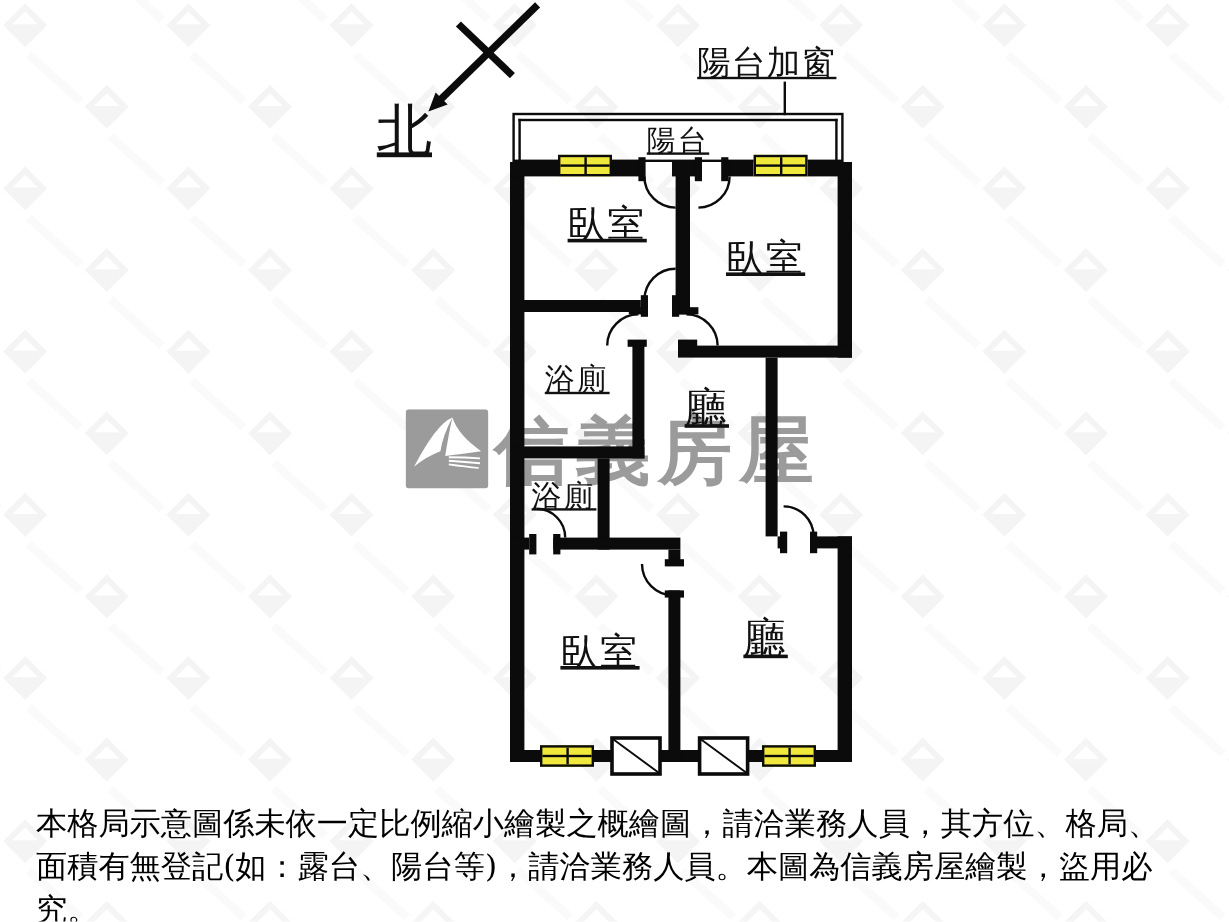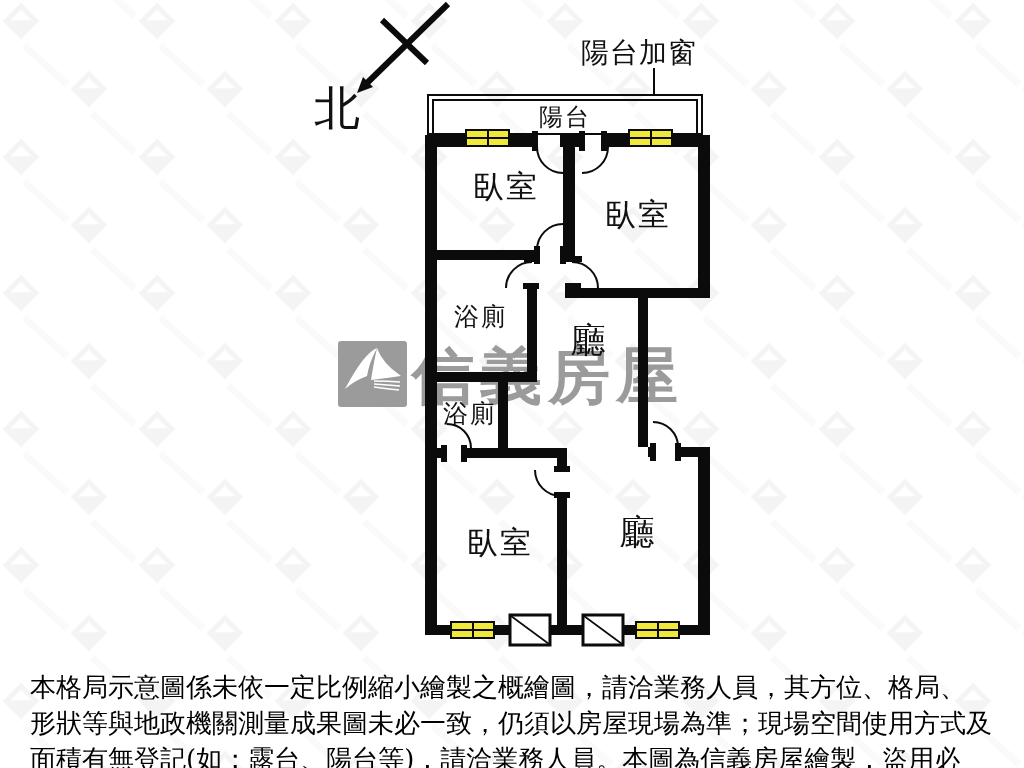--- a/index.html
+++ b/index.html
@@ -28,21 +28,21 @@
          linear-gradient(#0b0b0b,#0b0b0b) center/100% 2px no-repeat,
          linear-gradient(#0b0b0b,#0b0b0b) center/2px 100% no-repeat,
          #f0e93c;}
   #plan-svg{position:absolute;left:0;top:0;z-index:2;pointer-events:none;}
   .balcony-outer{position:absolute;left:427px;top:94px;width:276px;height:41px;
        border:2px solid #0b0b0b;box-sizing:border-box;z-index:2;}
   .balcony-inner{position:absolute;left:432px;top:99px;width:266px;height:36px;
        border:2px solid #0b0b0b;border-bottom:none;box-sizing:border-box;z-index:2;}
 
   .room-label{position:absolute;transform:translate(-50%,-50%);color:#111;z-index:4;
-       white-space:nowrap;letter-spacing:2px;}
+       white-space:nowrap;letter-spacing:2px;text-decoration:underline;}
   .lbl-balcony{font-size:24px;}
   .lbl-bed{font-size:31px;}
   .lbl-bath{font-size:25px;}
   .lbl-hall{font-size:35px;}
   .lbl-north{font-size:46px;letter-spacing:0;}
   .lbl-note{font-size:28px;letter-spacing:1px;}
 
   
   #disclaimer{position:absolute;left:30px;top:669px;width:980px;z-index:4;
        font-size:26px;line-height:36px;color:#000;}
@@ -340,15 +340,14 @@
 <div class="room-label lbl-bed" style="left:506px;top:187px">臥室</div>
 <div class="room-label lbl-bed" style="left:638px;top:215px">臥室</div>
 <div class="room-label lbl-bath" style="left:481px;top:316px">浴廁</div>
 <div class="room-label lbl-bath" style="left:470px;top:413px">浴廁</div>
 <div class="room-label lbl-hall" style="left:589px;top:340px">廳</div>
 <div class="room-label lbl-hall" style="left:638px;top:532px">廳</div>
 <div class="room-label lbl-bed" style="left:500px;top:543px">臥室</div>
 
 <div id="disclaimer">
   <div>本格局示意圖係未依一定比例縮小繪製之概繪圖，請洽業務人員，其方位、格局、</div>
-  <div>形狀等與地政機關測量成果圖未必一致，仍須以房屋現場為準；現場空間使用方式及</div>
   <div>面積有無登記(如：露台、陽台等)，請洽業務人員。本圖為信義房屋繪製，盜用必究。</div>
 </div>
 
 </body></html>

